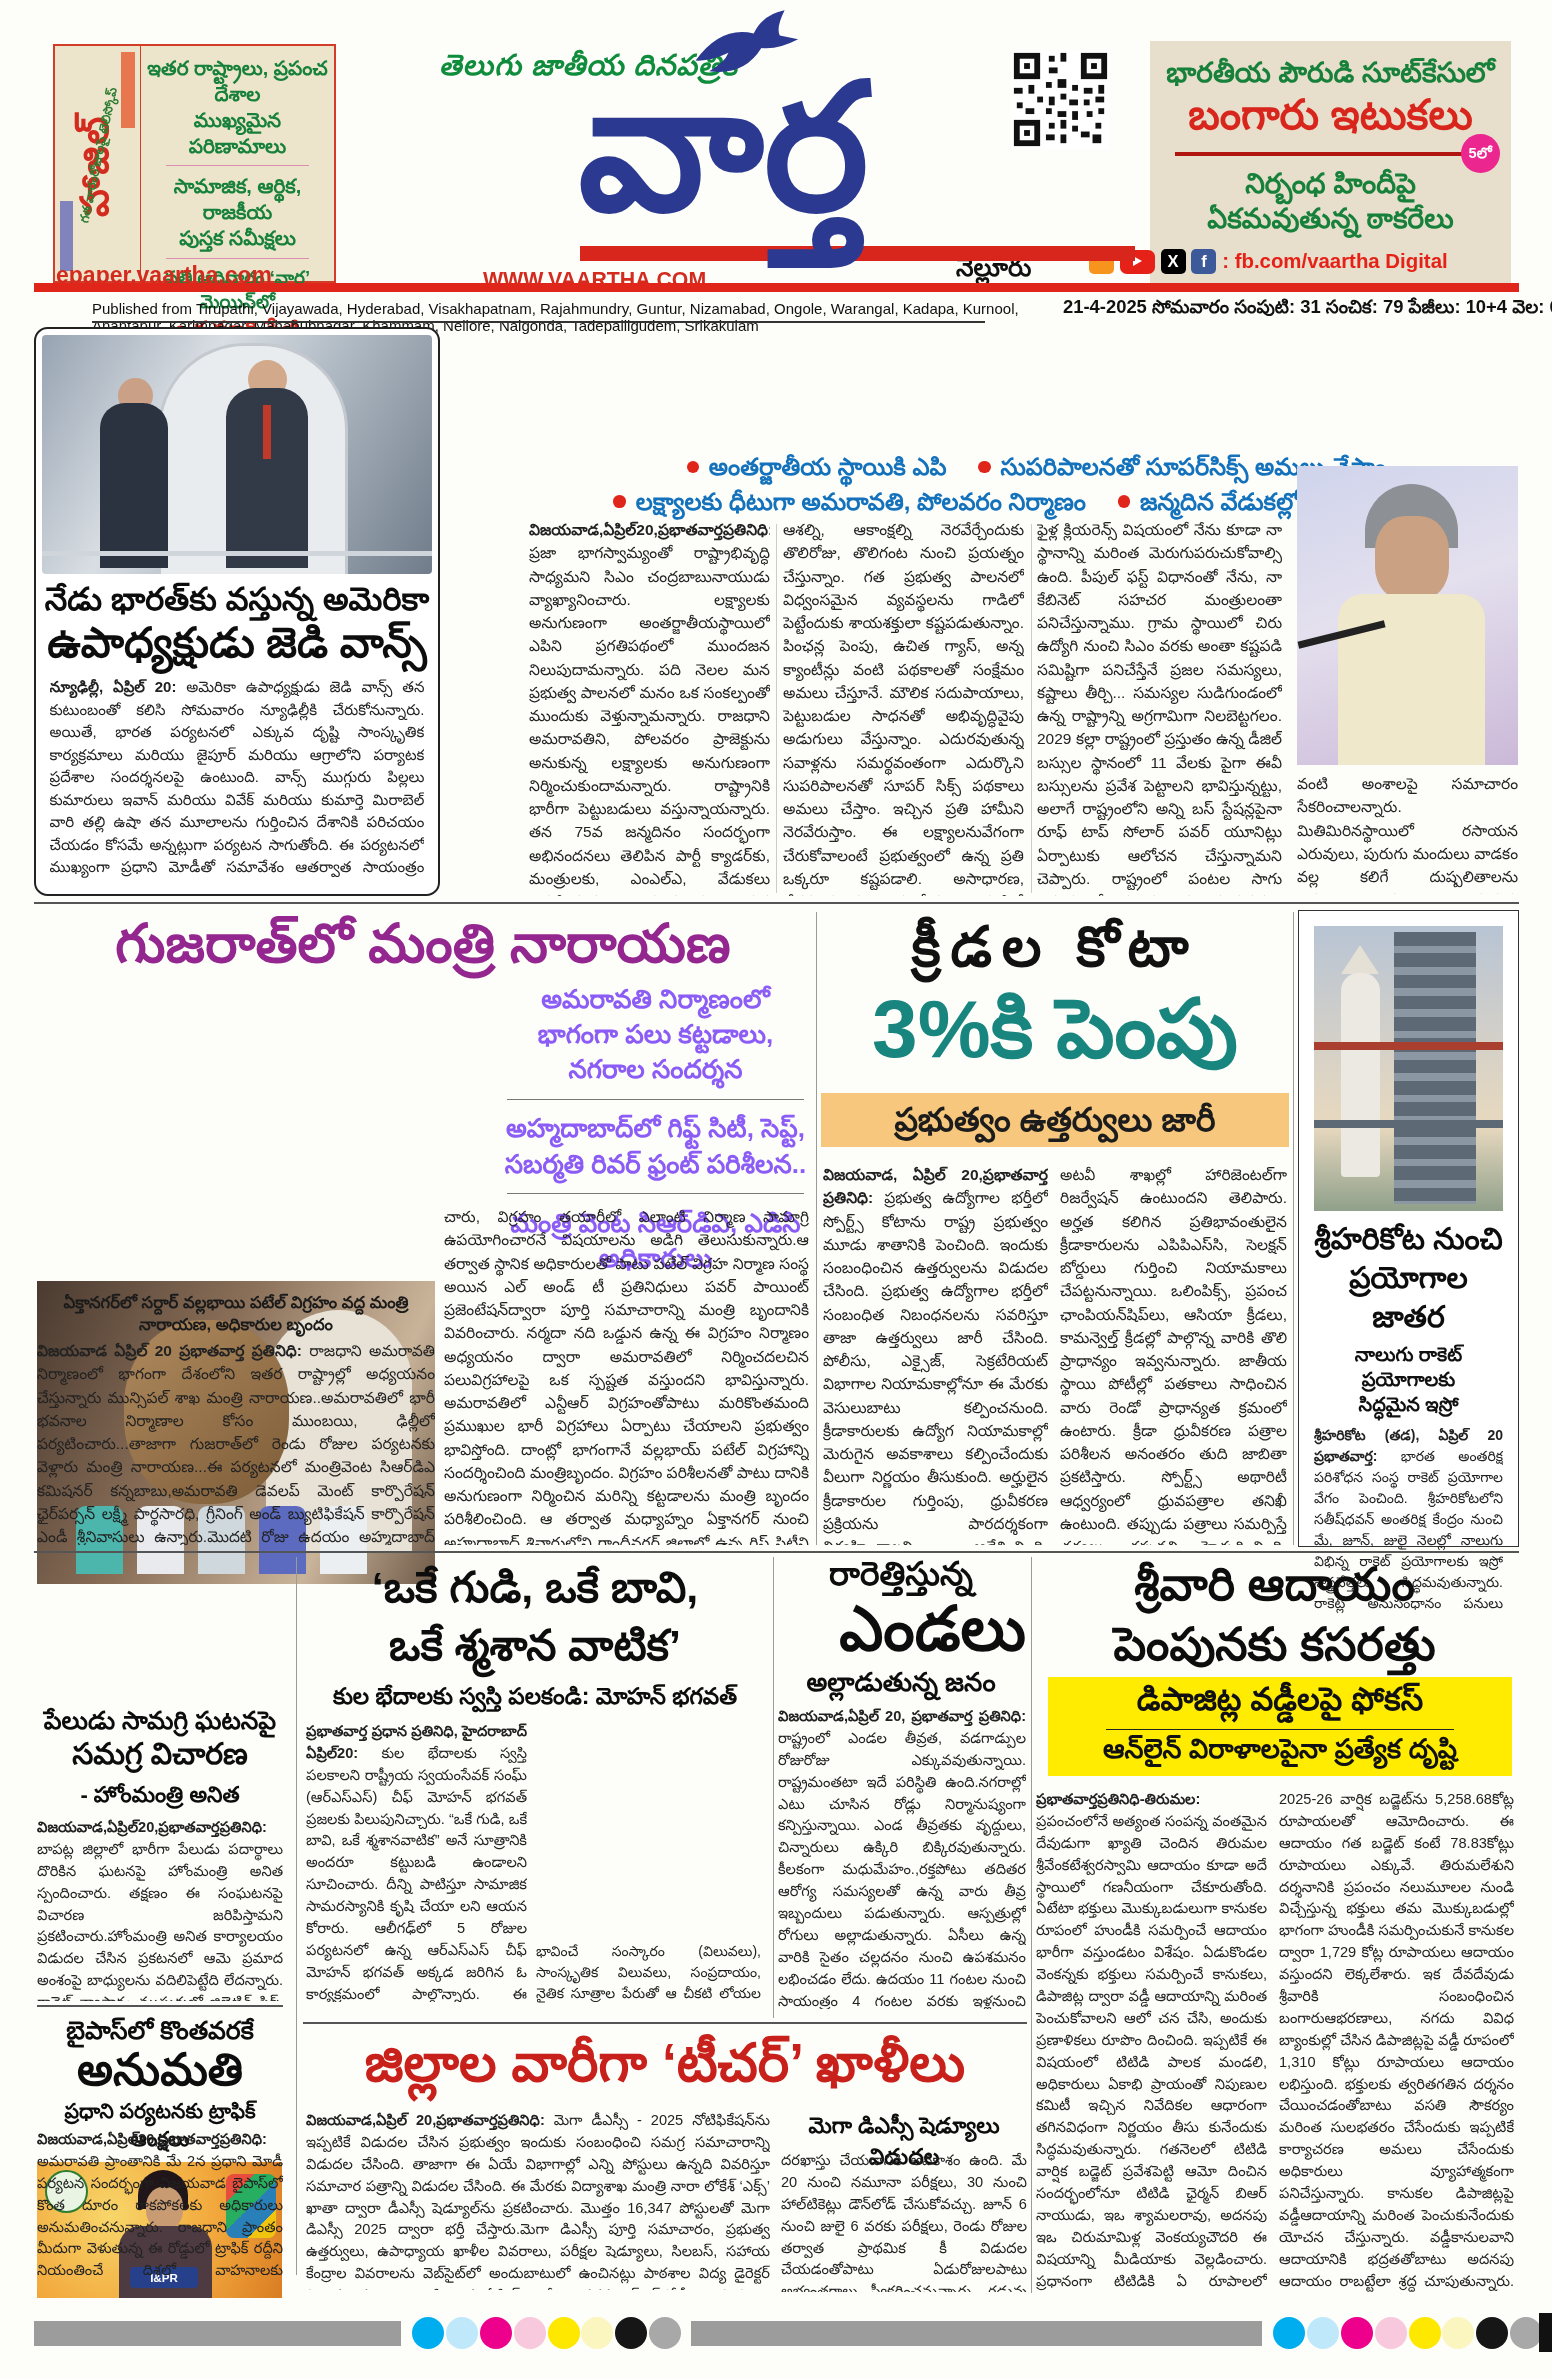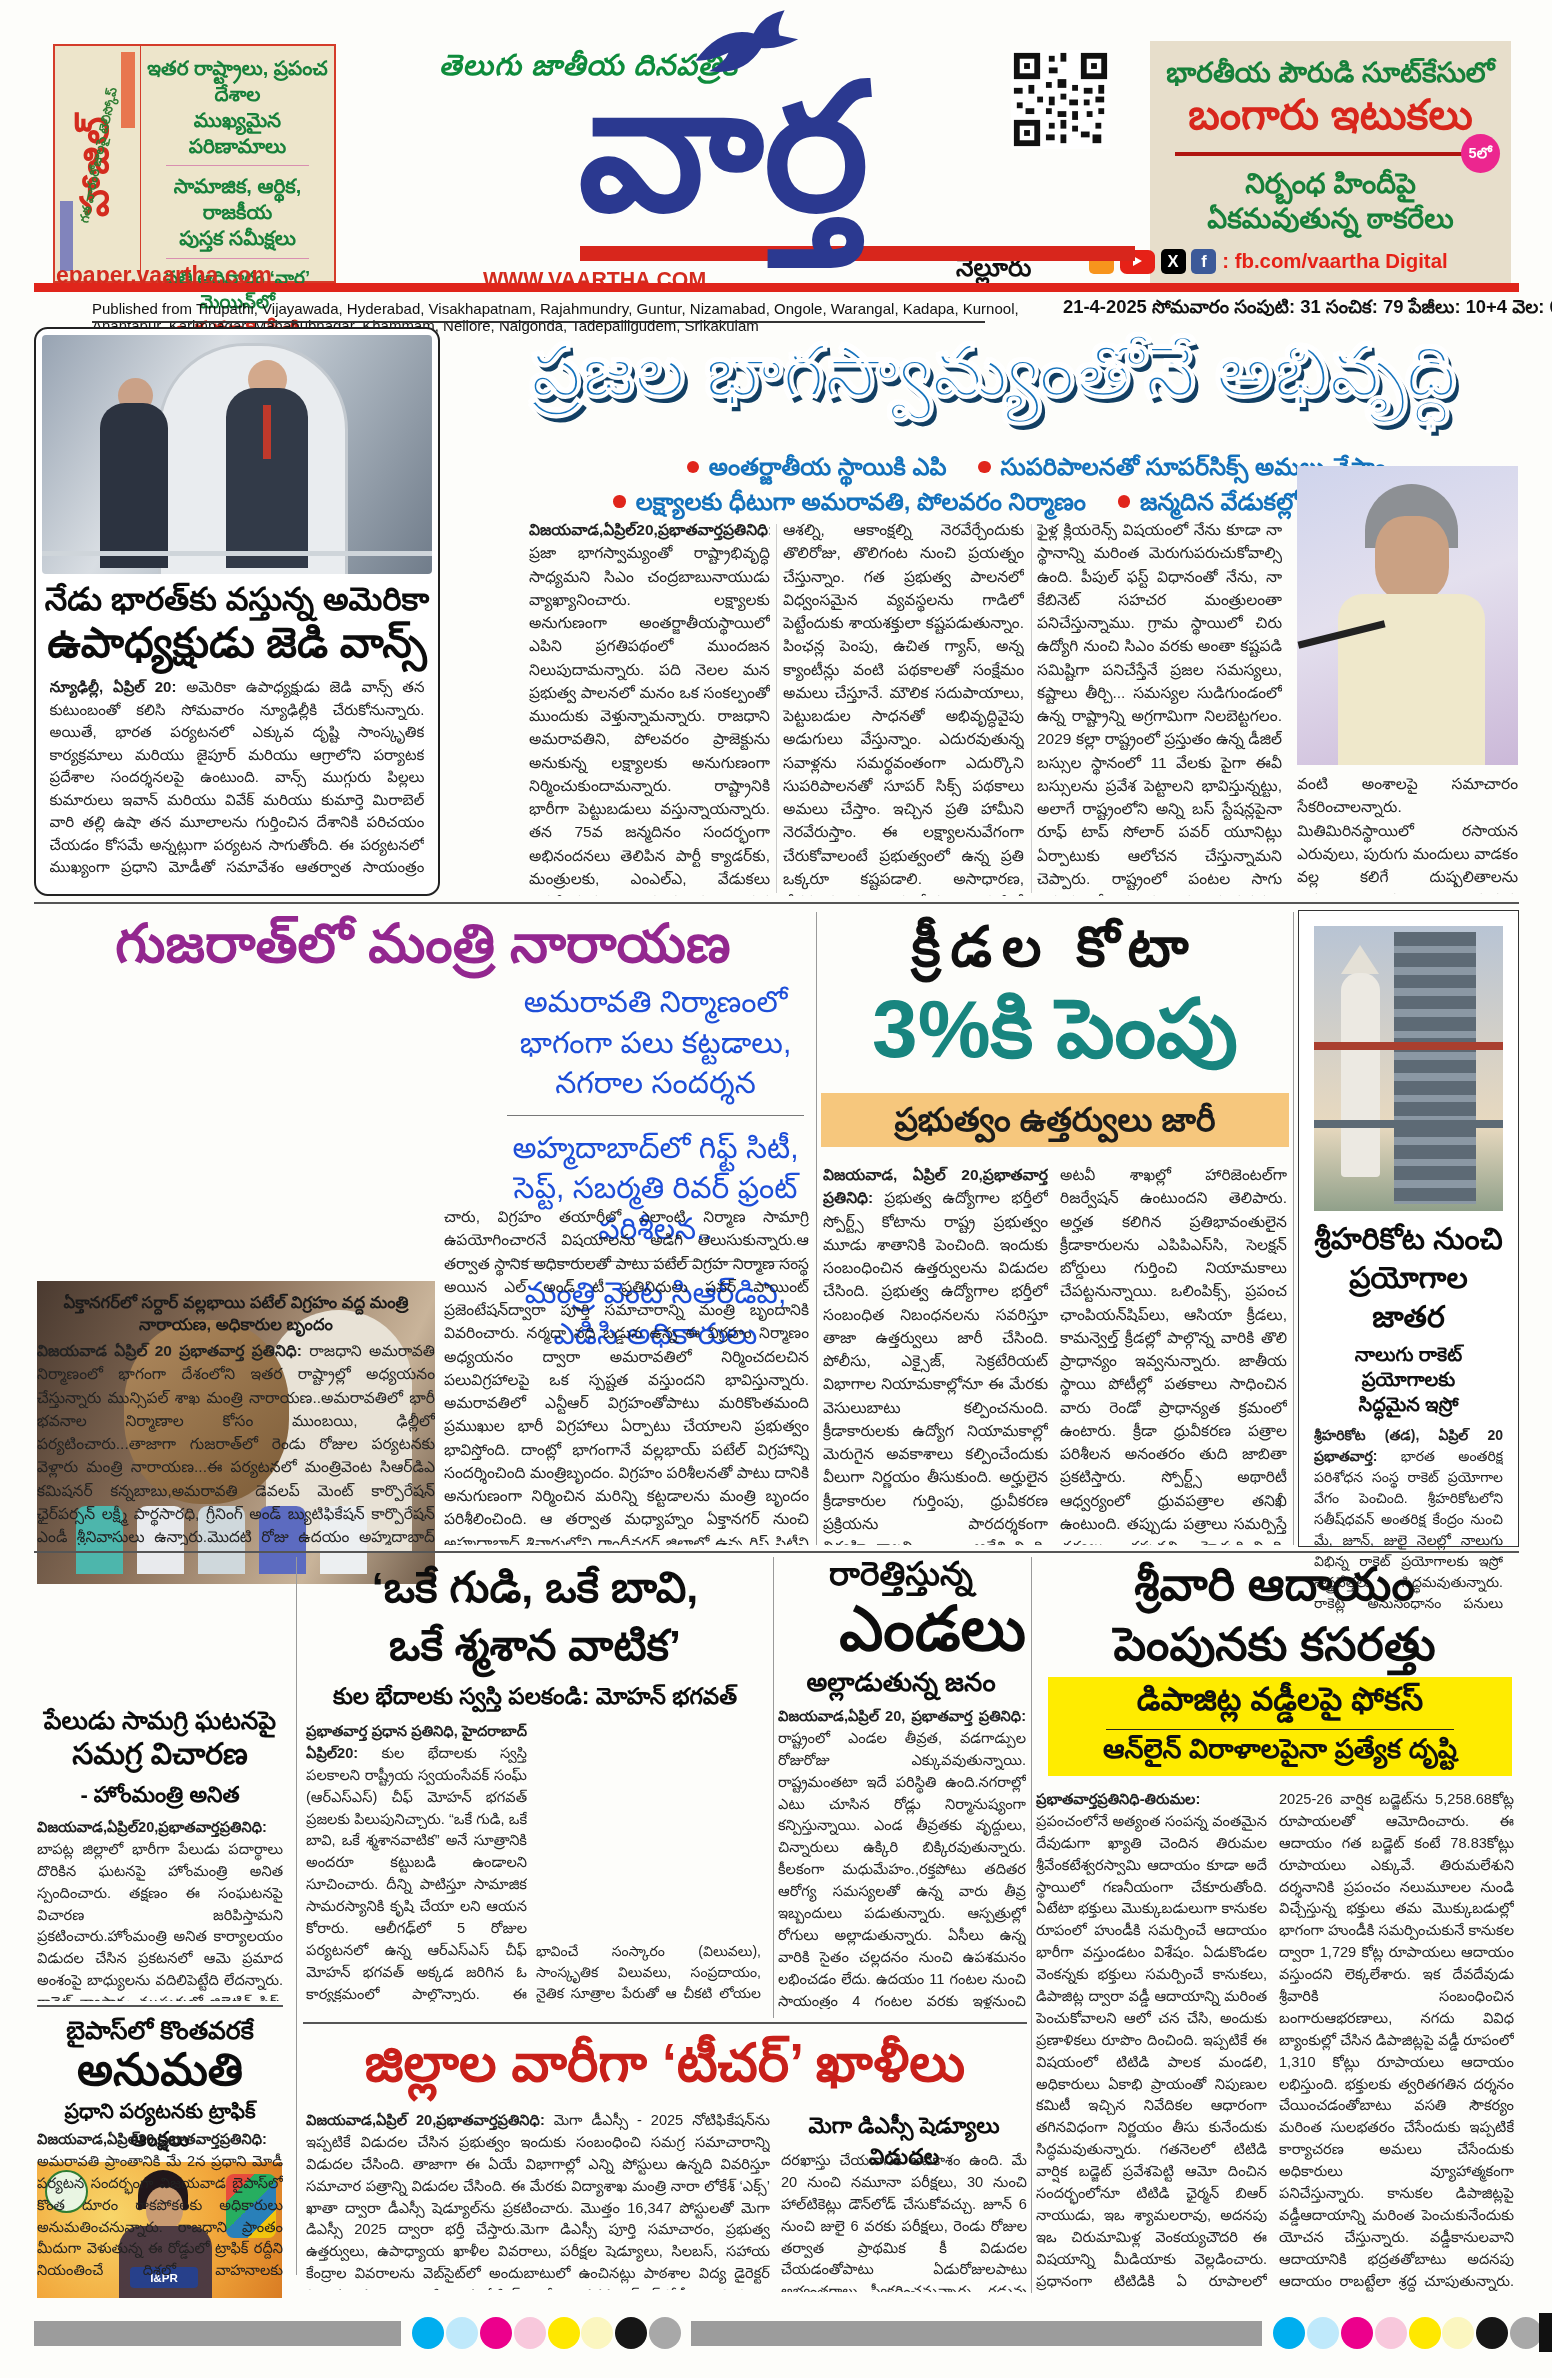--- a/index.html
+++ b/index.html
@@ -76,21 +76,21 @@
   
   .guj-head{left:37px;top:912px;width:772px;font-size:54px;font-weight:800;color:#93278f;text-align:center;line-height:1.15;}
   .patel-photo{left:37px;top:982px;width:398px;height:303px;background:linear-gradient(115deg,#4a3a30 0%,#8a6f58 40%,#c9b49a 75%,#6e5a48 100%);}
   .p-arch{position:absolute;right:23px;top:29px;width:146px;height:243px;border-radius:116px 116px 0 0;background:#e8e2d6;}
   .p-head{position:absolute;left:87px;top:39px;width:165px;height:184px;border-radius:46%;background:linear-gradient(140deg,#b08a5e,#7c5c38);}
   .p-figs{position:absolute;left:39px;bottom:9.7px;width:291px;height:68px;display:flex;gap:13.6px;}
   .p-figs div{flex:1;border-radius:9.7px 9.7px 0 0;}
   .guj-cap{left:37px;top:1291px;width:398px;font-size:16.5px;font-weight:700;text-align:center;line-height:1.35;}
   .guj-col1{left:37px;top:1339px;width:398px;height:206px;}
   .guj-subs{left:501px;top:982px;width:309px;text-align:center;}
-  .gs{font-size:30px;font-weight:400;color:#1d4ed8;line-height:1.35;}
+  .gs{font-size:26px;font-weight:700;color:#8b5cf6;line-height:1.35;}
   .gs-hr{border:none;border-top:1.5px solid #777;margin:11.6px 5.8px;}
   .guj-col2{left:444px;top:1205px;width:365px;height:340px;}
   .q-head1{left:821px;top:914px;width:468px;font-size:56px;font-weight:800;color:#111;text-align:center;letter-spacing:9.7px;}
   .q-head2{left:821px;top:982px;width:468px;font-size:82px;font-weight:800;color:#18857f;text-align:center;}
   .q-strip{left:821px;top:1093px;width:468px;height:54px;background:#f6c77d;font-size:33px;font-weight:800;color:#1c1c1c;text-align:center;line-height:54px;}
   .q-col1{left:823px;top:1163px;width:225px;height:382px;}
   .q-col2{left:1060px;top:1163px;width:227px;height:382px;}
   .rocket-box{left:1298px;top:910px;width:221px;height:637px;border:1.9px solid #333;background:#fff;box-sizing:border-box;padding:15px;}
   .rocket-photo{height:285px;background:linear-gradient(180deg,#b8c4d4 0%,#e8d9bf 70%,#90a08a 100%);position:relative;overflow:hidden;}
   .r-tower{position:absolute;right:27px;top:5.8px;width:82px;height:272px;background:repeating-linear-gradient(180deg,#5d6a75 0 13.6px,#8b98a4 13.6px 21.3px);}
@@ -258,21 +258,20 @@
       <div class="v-tie"></div>
       <div class="v-rail"></div>
     </div>
     <div class="vk">నేడు భారత్‌కు వస్తున్న అమెరికా</div>
     <div class="vh">ఉపాధ్యక్షుడు జెడి వాన్స్</div>
     <div class="vb body-text" style="font-size:15px;">
       <span class="dl">న్యూఢిల్లీ, ఏప్రిల్ 20:</span> <span>అమెరికా ఉపాధ్యక్షుడు జెడి వాన్స్ తన కుటుంబంతో కలిసి సోమవారం న్యూఢిల్లీకి చేరుకోనున్నారు. అయితే, భారత పర్యటనలో ఎక్కువ దృష్టి సాంస్కృతిక కార్యక్రమాలు మరియు జైపూర్ మరియు ఆగ్రాలోని పర్యాటక ప్రదేశాల సందర్శనలపై ఉంటుంది. వాన్స్ ముగ్గురు పిల్లలు కుమారులు ఇవాన్ మరియు వివేక్ మరియు కుమార్తె మిరాబెల్ వారి తల్లి ఉషా తన మూలాలను గుర్తించిన దేశానికి పరిచయం చేయడం కోసమే అన్నట్లుగా పర్యటన సాగుతోంది. ఈ పర్యటనలో ముఖ్యంగా ప్రధాని మోడీతో సమావేశం ఆతర్వాత సాయంత్రం ప్రధానమంత్రి అధికారిక నివాసంలో ఆతిథ్యం ఇవ్వనున్న విందు మాత్రమేనని అధికారవర్గాలు తెలిపాయి. విదేశాంగ మంత్రి ఎస్ జైశంకర్ సహా అనేక మంది క్యాబినెట్ మంత్రులు మరియు భారతీయ జనతా పార్టీ అగ్ర నాయకులు ఈ విందుకు హాజరుకానున్నారు. వాన్స్ ఇప్పుడు షెడ్యూల్ కంటే కొన్ని గంటలు ఆలస్యంగా రాజధానికి విమానంలో చేరుకుంటారని భావిస్తున్నారు. దీనివల్ల కొన్నిసమావేశాలు ఇకపై ప్రణా</span> 
     </div>
   </div>
 
-  <div class="abs main-headline">ప్రజల భాగస్వామ్యంతోనే అభివృద్ధి</div>
   <div class="abs bullets">
     <div>
       <span class="bdot"></span><span>అంతర్జాతీయ స్థాయికి ఎపి</span>
       <span class="bdot"></span><span>సుపరిపాలనతో సూపర్‌సిక్స్ అమలు చేస్తాం</span>
     </div>
     <div>
       <span class="bdot"></span><span>లక్ష్యాలకు ధీటుగా అమరావతి, పోలవరం నిర్మాణం</span>
       <span class="bdot"></span><span>జన్మదిన వేడుకల్లో సిఎం చంద్రబాబు</span>
     </div>
   </div>

